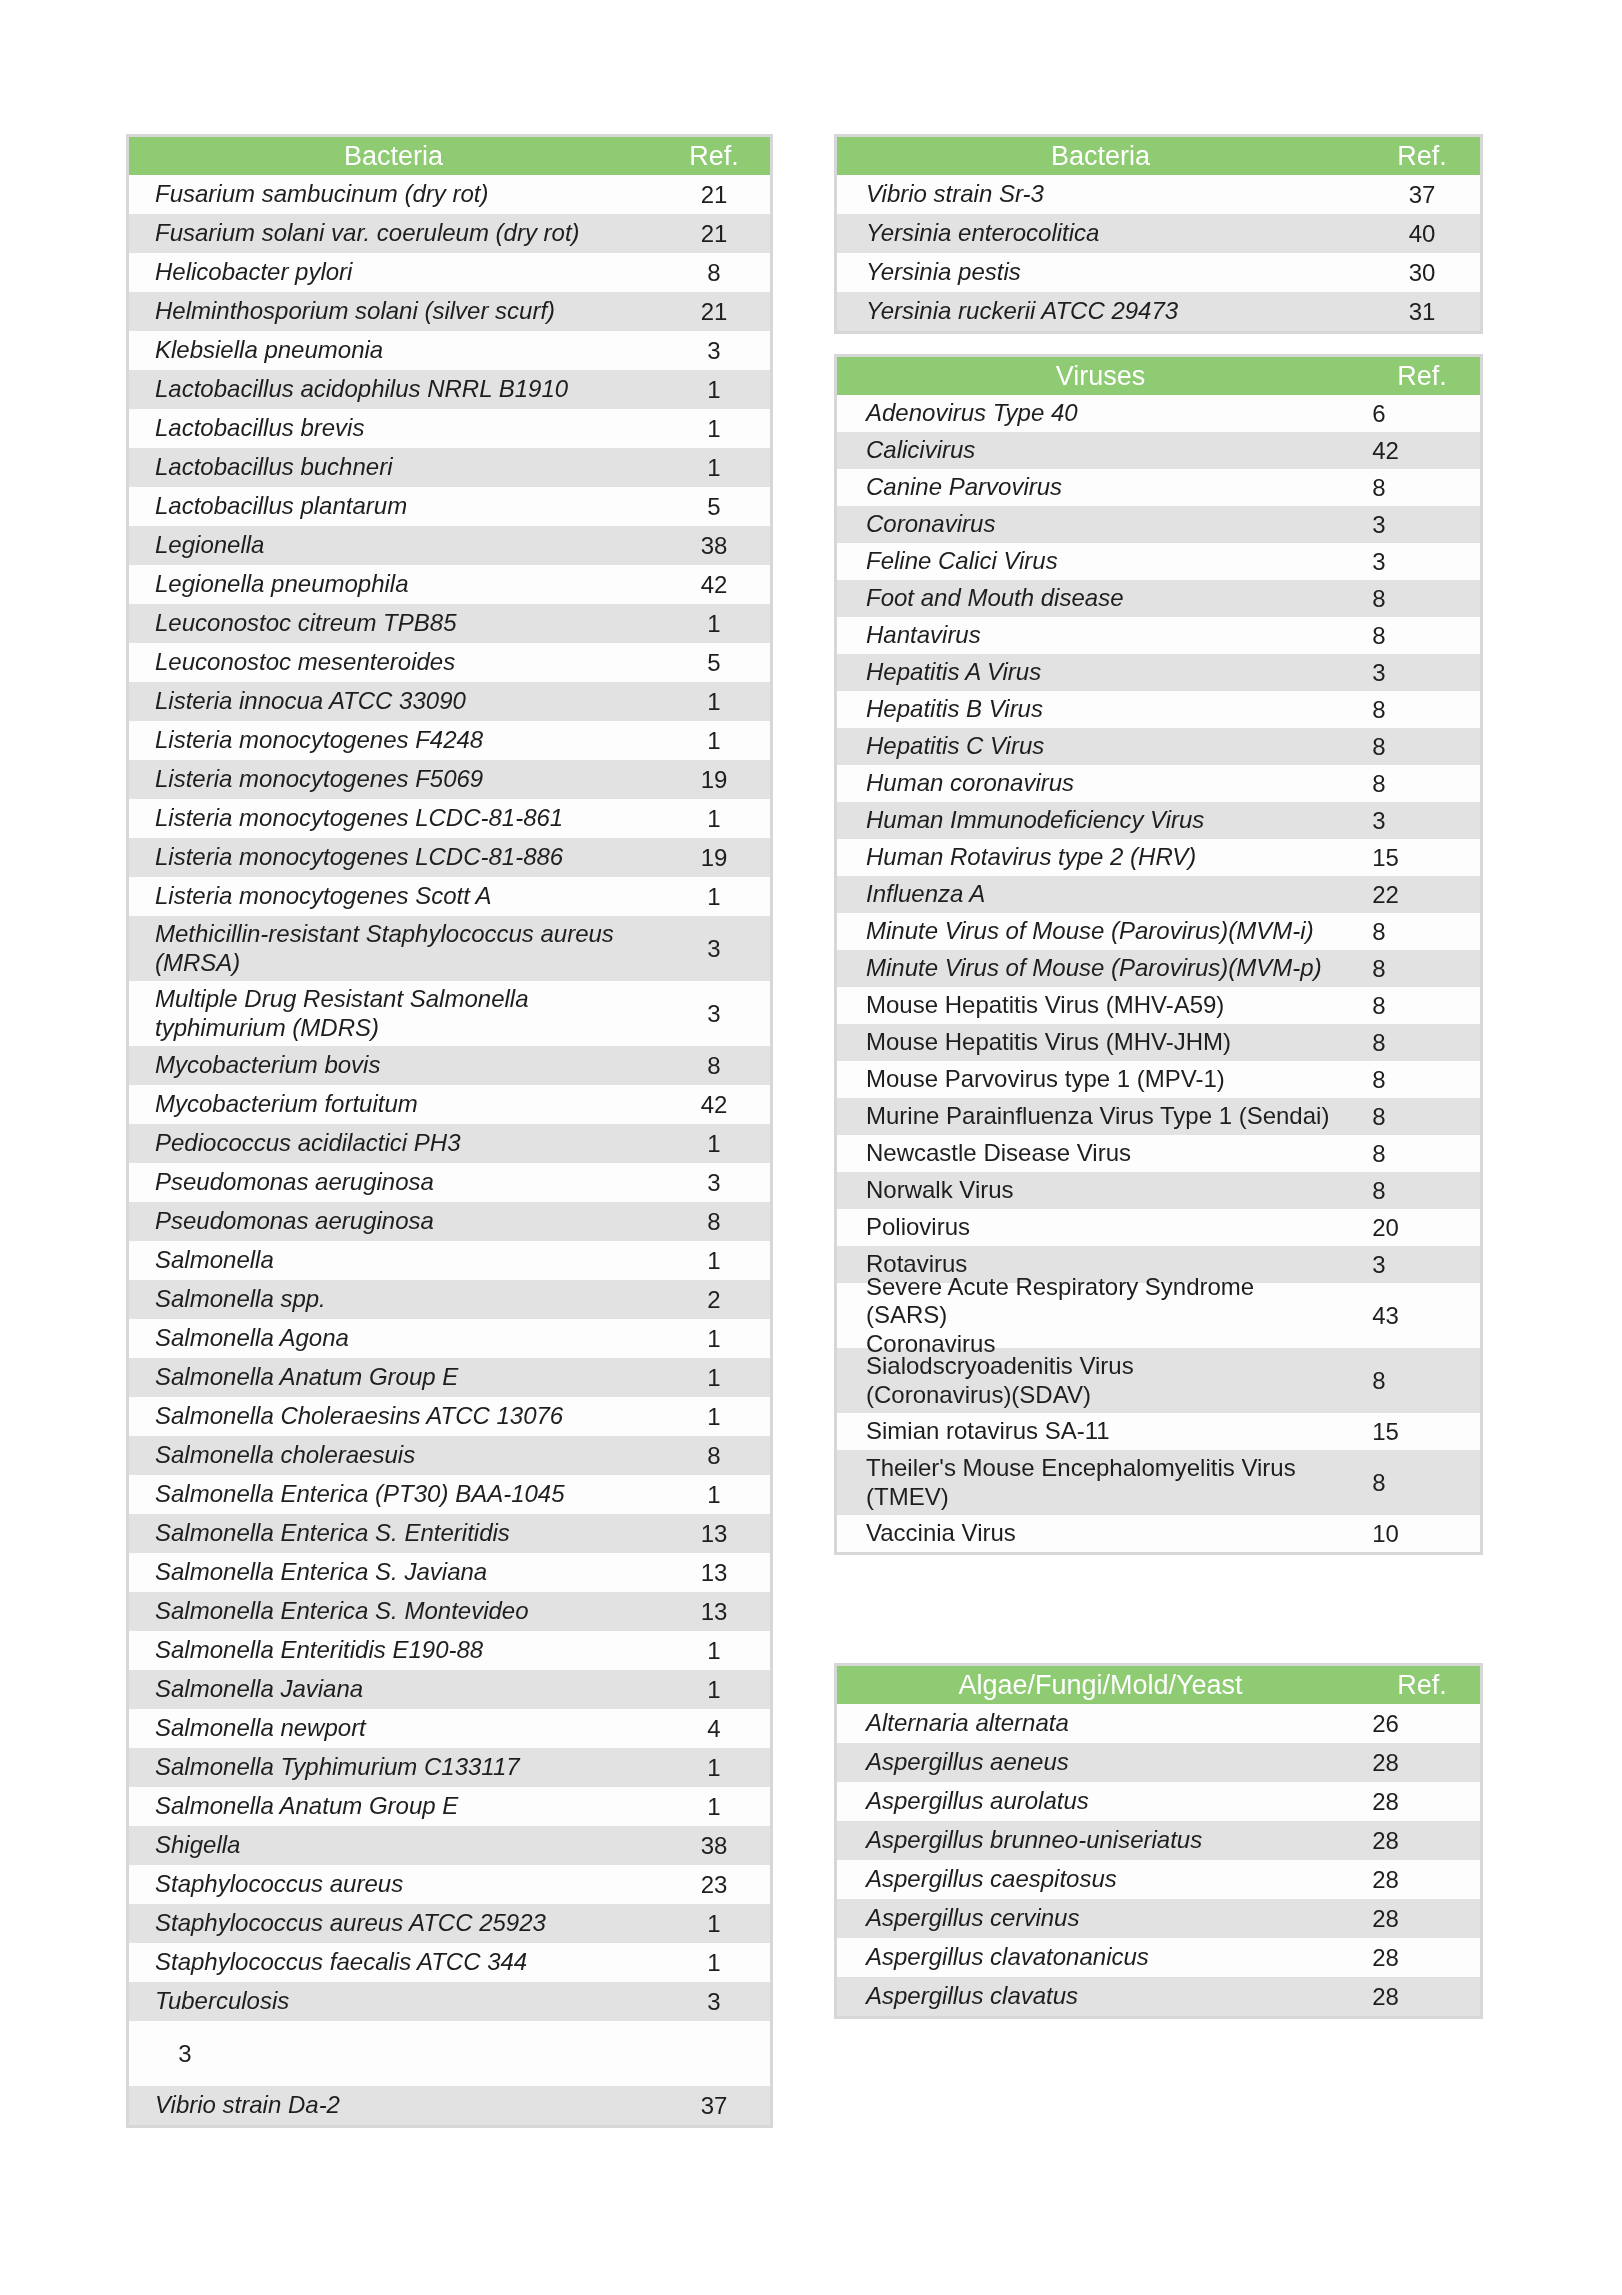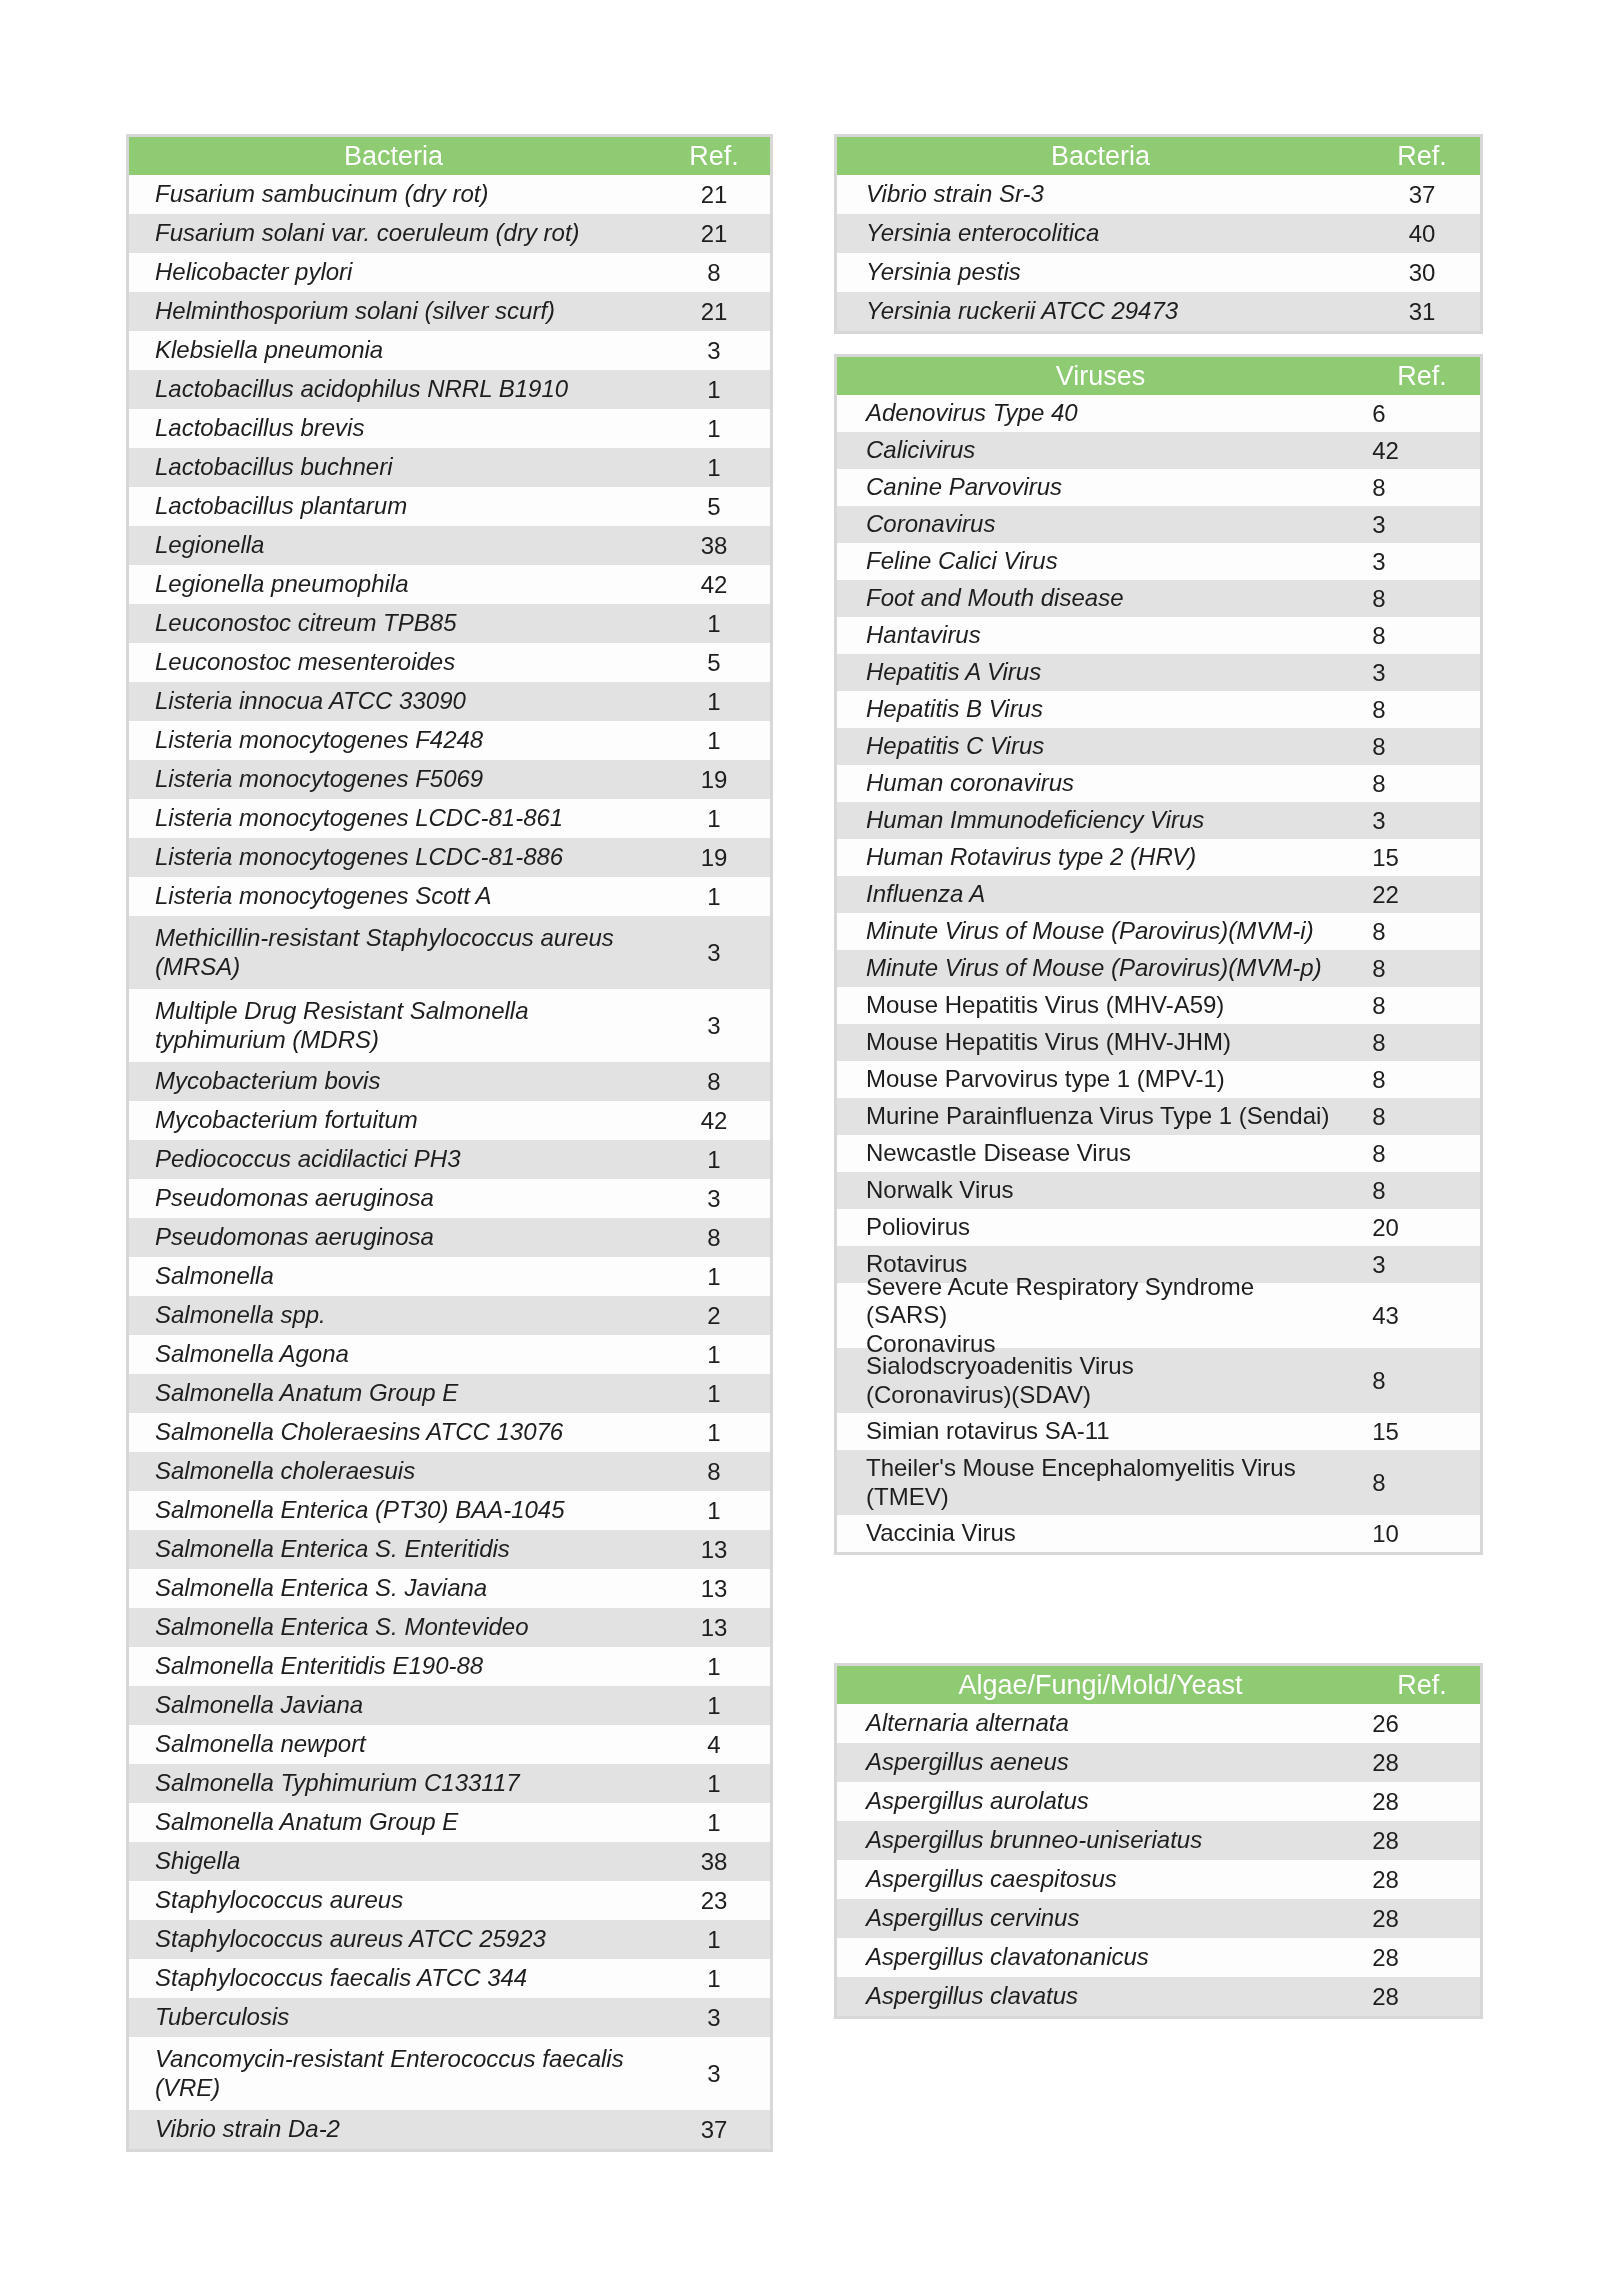--- a/index.html
+++ b/index.html
@@ -21,21 +21,21 @@
   .th-ref{display:flex;align-items:center;justify-content:center;font-size:27px;}
   .row{display:flex;align-items:center;background:#fdfdfd;}
   .tbody .row:nth-child(even){background:var(--row-alt);}
   .name{flex:1;font-size:24px;line-height:1.18;white-space:pre-line;padding-right:5.5px;}
   .row.it .name{font-style:italic;}
   .ref{font-size:24px;}
 
   
   .t-left{left:126px;top:134px;width:647px;}
   .t-left .row{height:39px;}
-  .t-left .row.tall{height:73px;}
+  .t-left .row.tall{height:65px;}
   .t-left .name{padding-left:26px;}
   .t-left .ref,.t-left .th-ref{width:112px;text-align:center;justify-content:center;}
   .t-left .ref{text-align:center;}
 
   
   .t-right{left:834px;width:649px;}
   .t-right .name{padding-left:11px;margin-left:18px;}
   .t-right .th-ref{width:116px;}
   .t-right .ref{width:116px;}
   .t-bact-r{top:134px;}
@@ -237,22 +237,20 @@
       </div>
       <div class="row it">
         <div class="name">Staphylococcus faecalis ATCC 344</div>
         <div class="ref">1</div>
       </div>
       <div class="row it">
         <div class="name">Tuberculosis</div>
         <div class="ref">3</div>
       </div>
       <div class="row tall it">
-        <div class="name">Vancomycin-resistant Enterococcus faecalis
-(VRE)</div>
         <div class="ref">3</div>
       </div>
       <div class="row it">
         <div class="name">Vibrio strain Da-2</div>
         <div class="ref">37</div>
       </div>
     </div>
 </div>
 
 <div class="table t-right t-bact-r">

